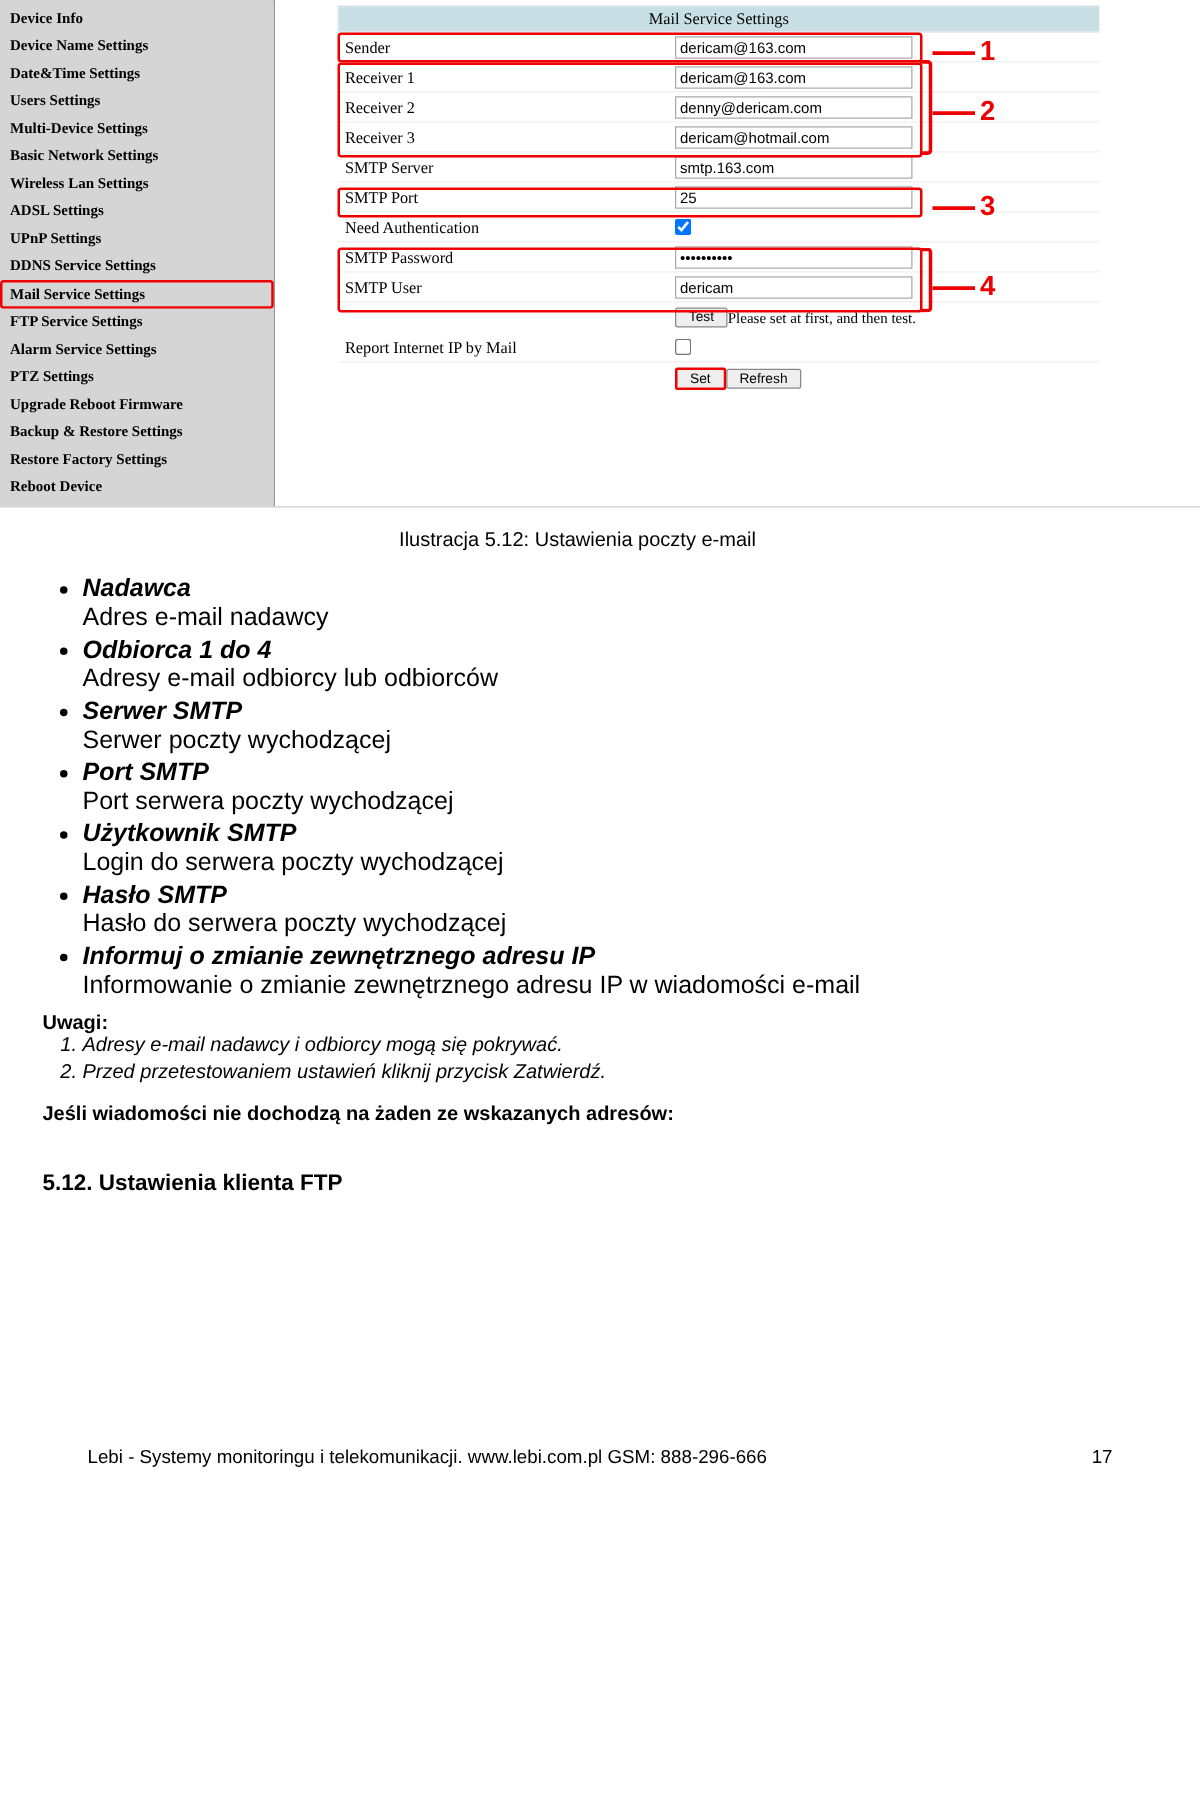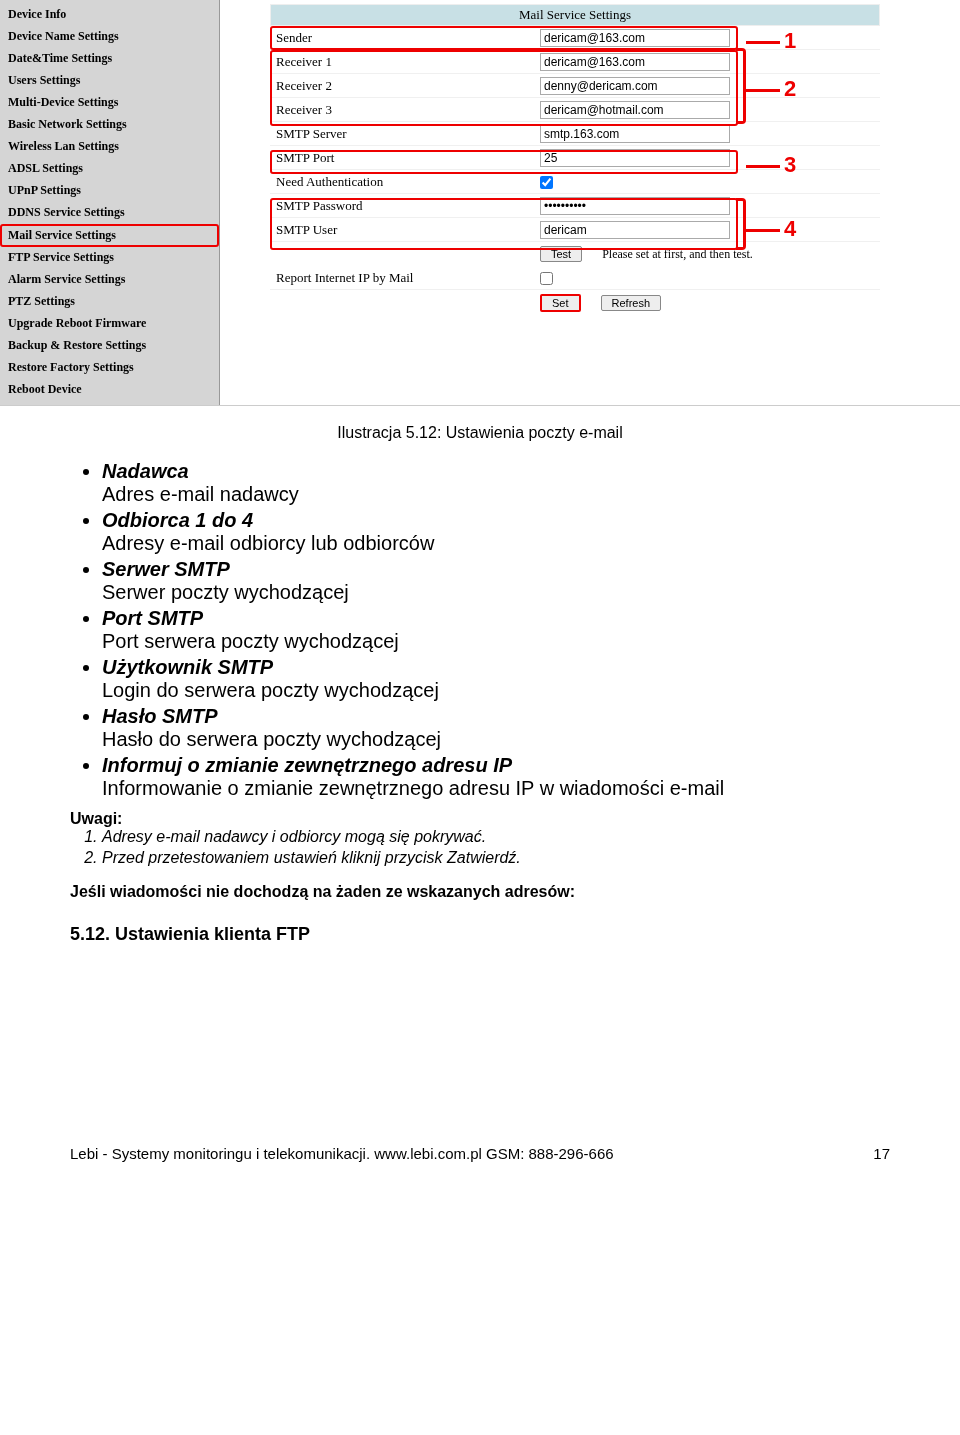--- a/index.html
+++ b/index.html
@@ -84,48 +84,48 @@
   .r3a { top:146px; left:0; width:468px; height:24px; }
   .r4a { top:194px; left:0; width:468px; height:52px; }
   .marker { position:absolute; color:#e00; font-size:22px; font-weight:bold; font-family: Arial,sans-serif; }
   .marker .dash { display:inline-block; width:34px; border-top:3px solid #e00; vertical-align:middle; margin-right:4px; }
   .m1 { top:24px; left:476px; }
   .m2 { top:72px; left:476px; }
   .m2 .br { position:absolute; left:-10px; top:-28px; height:76px; width:10px; border-right:3px solid #e00; border-top:3px solid #e00; border-bottom:3px solid #e00; border-top-right-radius:4px; border-bottom-right-radius:4px; }
   .m3 { top:148px; left:476px; }
   .m4 { top:212px; left:476px; }
   .m4 .br { position:absolute; left:-10px; top:-18px; height:52px; width:10px; border-right:3px solid #e00; border-top:3px solid #e00; border-bottom:3px solid #e00; border-top-right-radius:4px; border-bottom-right-radius:4px; }
-  .btn-row { display:flex; align-items:center; padding:4px 0 4px 270px; gap:20px; }
+  .btn-row { display:flex; align-items:center; padding:4px 0 4px 270px; gap:0; }
   .btn {
     font-size: 11px;
     padding: 1px 10px;
     background:#eee;
     border:1px solid #888;
     cursor:pointer;
     border-radius:2px;
     font-family: Arial,sans-serif;
   }
   .btn.red-b { border:2px solid #e00; }
   .note-txt { font-size:12px; font-family:"Times New Roman",serif; }
 
   .content {
-    padding: 10px 70px 40px 70px;
+    padding: 10px 70px 40px 34px;
     font-size: 16px;
   }
   .caption { text-align:center; margin:8px 0 18px; font-size:16px; }
   .bullets { margin: 0 0 10px 32px; }
   .bullets li { margin-bottom: 3px; list-style: disc; font-size:20px; }
   .bullets li .bi { font-weight:bold; font-style:italic; }
   .uwagi-h { font-weight:bold; margin-top:10px; }
   .num-list { margin-left:32px; }
   .num-list li { font-style: italic; margin-bottom:3px; list-style: decimal; font-size:16px; }
   .sec-h { font-weight:bold; margin:16px 0 10px; font-size:16px; }
   .plain-list { margin-left:32px; }
   .plain-list li { margin-bottom:4px; list-style: decimal; font-size:16px; text-align:justify; }
-  .h512 { font-weight:bold; font-size:18px; margin-top:23px; }
+  .h512 { font-weight:bold; font-size:18px; margin-top:35px; }
   .footer { position:relative; margin-top:160px; padding:0 70px; display:flex; justify-content:space-between; font-size:15px; }
 </style>
 </head>
 <body>
 
 <div class="screenshot-area">
   <div class="sidebar">
     <div class="sidebar-item">Device Info</div>
     <div class="sidebar-item">Device Name Settings</div>
     <div class="sidebar-item">Date&amp;Time Settings</div>

